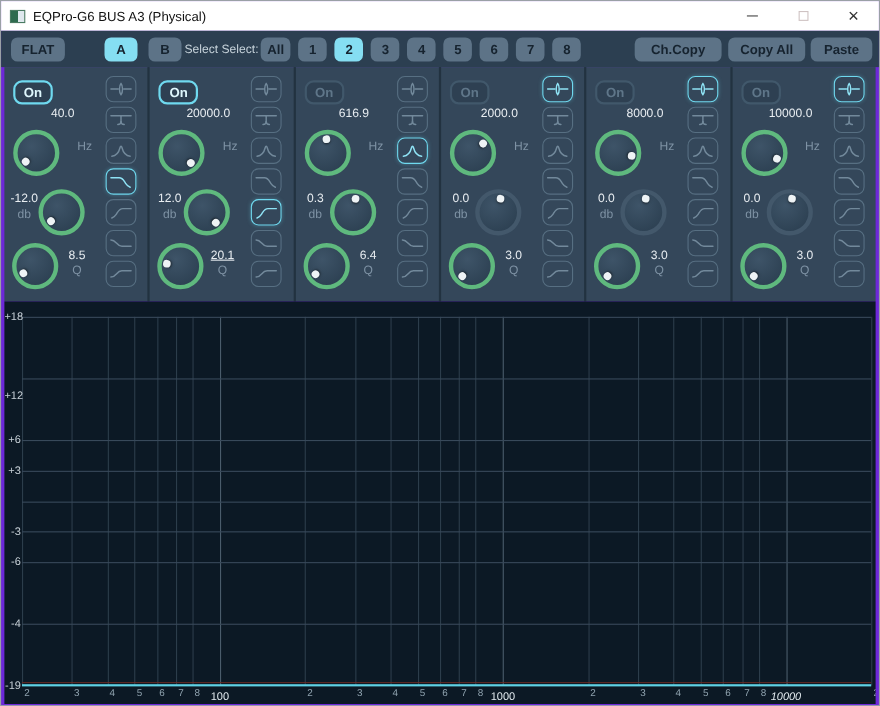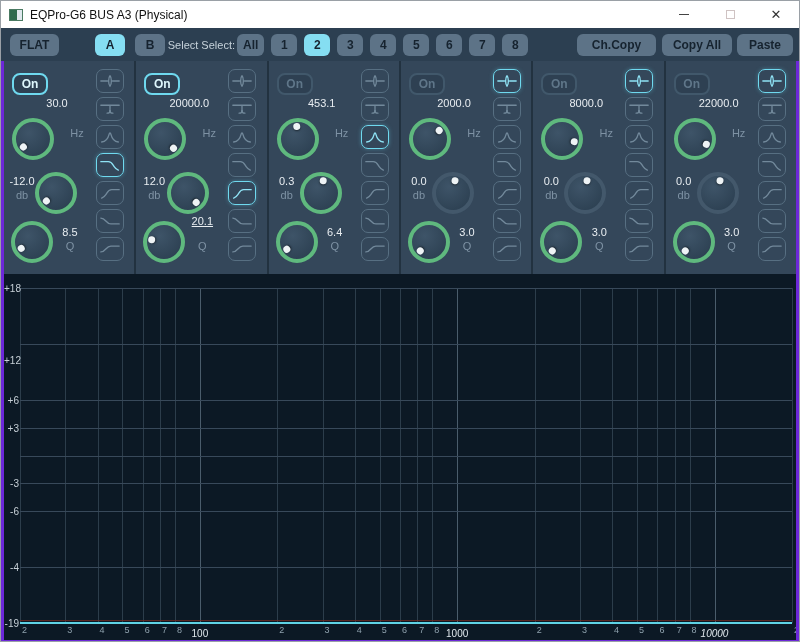--- a/index.html
+++ b/index.html
@@ -89,21 +89,21 @@
         <button class="tbtn">8</button>
       </div>
     <button class="tbtn" style="left:576px;width:79px;">Ch.Copy</button>
     <button class="tbtn" style="left:661px;width:70px;">Copy All</button>
     <button class="tbtn" style="left:736px;width:56px;">Paste</button>
   </div>
 
   <div class="strips">
       <div class="strip">
         <button class="onbtn sel">On</button>
-        <div class="val" style="left: 8px; top: 36px; width: 90px;">30.0</div>
+        <div class="val" style="left: 8px; top: 36px; width: 90px;">40.0</div>
         <div class="unit" style="left: 58px; top: 66px; width: 30px;">Hz</div>
         <div class="knob" style="left: 8px; top: 57px;">
           <div class="arm" style="transform: rotate(228deg);">
             <div class="dot"></div>
           </div>
         </div>
         <div class="val" style="left: 0px; top: 114px; width: 36px;">-12.0</div>
         <div class="unit" style="left: 0px; top: 128px; width: 36px;">db</div>
         <div class="knob" style="left: 31px; top: 111px;">
           <div class="arm" style="transform: rotate(228deg);">
@@ -169,21 +169,21 @@
             <div class="dot"></div>
           </div>
         </div>
         <div class="val" style="left: 0px; top: 114px; width: 36px;">12.0</div>
         <div class="unit" style="left: 0px; top: 128px; width: 36px;">db</div>
         <div class="knob" style="left: 31px; top: 111px;">
           <div class="arm" style="transform: rotate(137deg);">
             <div class="dot"></div>
           </div>
         </div>
-        <div class="val" style="left: 50px; top: 154px; width: 32px; text-decoration: underline;">20.1</div>
+        <div class="val" style="left: 50px; top: 165px; width: 32px; text-decoration: underline;">20.1</div>
         <div class="unit" style="left: 50px; top: 179px; width: 32px;">Q</div>
         <div class="knob" style="left: 7px; top: 160px;">
           <div class="arm" style="transform: rotate(278deg);">
             <div class="dot"></div>
           </div>
         </div>
         <div class="fcol">
           <button class="fbtn">
             <svg width="24" height="20" viewBox="0 0 28 24">
               <path d="M3 12h8" fill="none" stroke="currentColor" stroke-width="1.6" stroke-linecap="round"></path>
@@ -221,21 +221,21 @@
           </button>
           <button class="fbtn">
             <svg width="24" height="20" viewBox="0 0 28 24">
               <path d="M3 15.5c6 0 6-7 12-7h10" fill="none" stroke="currentColor" stroke-width="1.6" stroke-linecap="round"></path>
             </svg>
           </button>
         </div>
       </div>
       <div class="strip">
         <button class="onbtn">On</button>
-        <div class="val" style="left: 8px; top: 36px; width: 90px;">453.1</div>
+        <div class="val" style="left: 8px; top: 36px; width: 90px;">616.9</div>
         <div class="unit" style="left: 58px; top: 66px; width: 30px;">Hz</div>
         <div class="knob" style="left: 8px; top: 57px;">
           <div class="arm" style="transform: rotate(352deg);">
             <div class="dot"></div>
           </div>
         </div>
         <div class="val" style="left: 0px; top: 114px; width: 36px;">0.3</div>
         <div class="unit" style="left: 0px; top: 128px; width: 36px;">db</div>
         <div class="knob" style="left: 31px; top: 111px;">
           <div class="arm" style="transform: rotate(8deg);">
@@ -419,21 +419,21 @@
           </button>
           <button class="fbtn">
             <svg width="24" height="20" viewBox="0 0 28 24">
               <path d="M3 15.5c6 0 6-7 12-7h10" fill="none" stroke="currentColor" stroke-width="1.6" stroke-linecap="round"></path>
             </svg>
           </button>
         </div>
       </div>
       <div class="strip">
         <button class="onbtn">On</button>
-        <div class="val" style="left: 8px; top: 36px; width: 90px;">22000.0</div>
+        <div class="val" style="left: 8px; top: 36px; width: 90px;">10000.0</div>
         <div class="unit" style="left: 58px; top: 66px; width: 30px;">Hz</div>
         <div class="knob" style="left: 8px; top: 57px;">
           <div class="arm" style="transform: rotate(113deg);">
             <div class="dot"></div>
           </div>
         </div>
         <div class="val" style="left: 0px; top: 114px; width: 36px;">0.0</div>
         <div class="unit" style="left: 0px; top: 128px; width: 36px;">db</div>
         <div class="knob dim" style="left: 31px; top: 111px;">
           <div class="arm" style="transform: rotate(7deg);">

